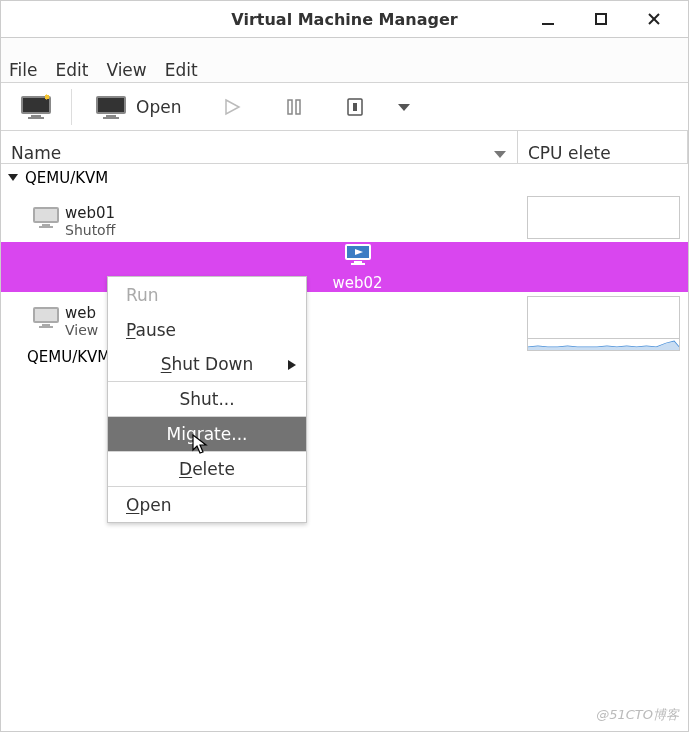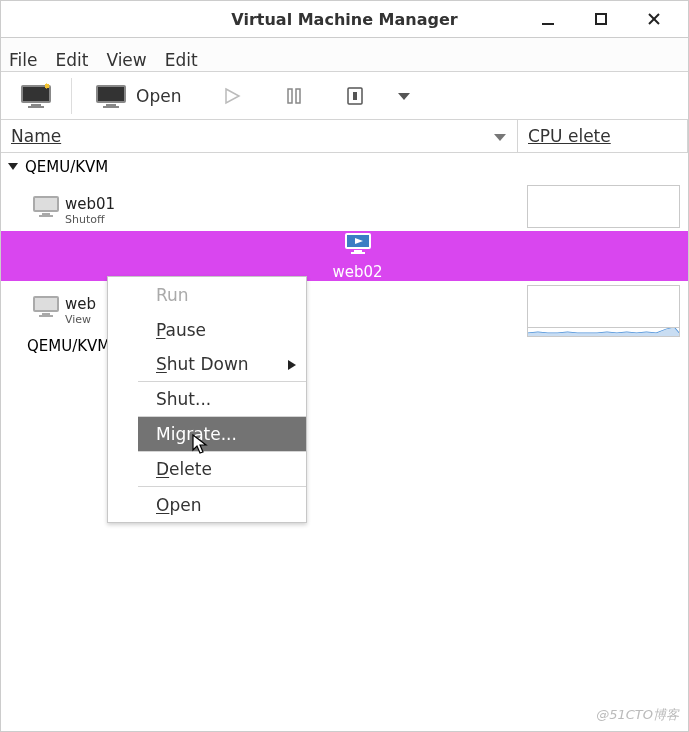--- a/index.html
+++ b/index.html
@@ -6,59 +6,59 @@
 body { width:689px; height:732px; background:#fff; position:relative; overflow:hidden; }
 .window { width:689px; height:732px; border:1px solid #ccc; display:flex; flex-direction:column; background:#fff; }
 
 
 .titlebar { height:36px; background:#fff; display:flex; align-items:center; justify-content:flex-end; padding:0 24px; position:relative;gap:13px; }
 .titlebar .title { position:absolute; left:0; right:0; text-align:center; font-weight:bold; font-size:16px; color:#333; pointer-events:none; }
 .winbtn { width:20px; height:20px; margin-left:20px; display:flex; align-items:center; justify-content:center; cursor:pointer; }
 .winbtn svg { width:14px; height:14px; stroke:#222; stroke-width:2; fill:none; }
 
 
-.menubar { height:34px; background:#fcfcfc; border-top:1px solid #ccc; padding:12px 8px; display:flex; gap:18px; font-size:17px; color:#333; }
+.menubar { height:34px; background:#fcfcfc; border-top:1px solid #ccc; padding:22px 8px; display:flex; gap:18px; font-size:17px; color:#333; }
 .menubar span { cursor:pointer; }
 
 
 .toolbar { height:49px; background:#fff; border-top:1px solid #d4d4d4; border-bottom:1px solid #d4d4d4; display:flex; align-items:center; padding:0 10px; }
 .tool-btn { display:flex; align-items:center; justify-content:center; height:36px; padding:0 8px; cursor:pointer; border-radius:3px; }
 .tool-btn.open { margin-left:4px; }
 .tool-btn span.label { margin-left:8px; font-size:17px; color:#333; }
 .tool-sep { width:1px; height:36px; background:#ddd; margin:0 10px; }
 .monitor-icon svg { width:34px; height:28px; }
 .small-icon svg { width:22px; height:20px; }
 
 
 .columns { height:33px; display:flex; border-bottom:1px solid #d4d4d4; font-size:17px; color:#333; }
-.col { display:flex; align-items:center; padding:0 10px; border-right:1px solid #d4d4d4;text-decoration:underline; }
+.col { display:flex; align-items:flex-end; padding:0 10px; border-right:1px solid #d4d4d4; }
 .col-name { flex:1; justify-content:space-between; }
 .col-cpu { width:170px; }
 .sort-ind svg { width:14px; height:10px; fill:#777; }
 
 
 .list { flex:1; background:#fff; font-size:15px; }
 .group-row { height:28px; display:flex; align-items:center; padding-left:6px; }
 .group-row .exp svg { width:12px; height:12px; fill:#222; margin-right:6px; }
 .vm-row { height:50px; display:flex; align-items:center; padding-left:26px; }
 .vm-row .icon { width:38px; display:flex; align-items:center; justify-content:center; }
 .vm-row .icon svg { width:30px; height:24px; }
 .vm-row .meta { display:flex; flex-direction:column;margin-top:8px; }
 .vm-row .name { font-size:15px; color:#222; }
-.vm-row .status { font-size:11px; color:#555; }
+.vm-row .status { font-size:14px; color:#555; }
 .vm-row.selected { background:#d946ef;flex-direction:column; }
 .vm-row.selected .name, .vm-row.selected .status { color:#fff; }
 .cpu-cell { margin-left:auto; margin-right:8px; width:153px; height:43px; background:#fff; border:1px solid #c9c9c9; }
 .cpu-cell.active svg { width:100%; height:100%; }
 .group2-row { height:30px; display:flex; align-items:center; padding-left:26px; font-size:15px; }
 
 
-.ctx { position:absolute; left:107px; top:276px; width:200px; background:#fff; border:1px solid #c7c7c7; box-shadow:0 2px 4px rgba(0,0,0,.18); font-size:17px; color:#333;padding-left:30px; }
+.ctx { position:absolute; left:107px; top:276px; width:200px; background:#fff; border:1px solid #c7c7c7; box-shadow:0 2px 4px rgba(0,0,0,.18); font-size:17px; color:#333; }
 .ctx .item { height:35px; display:flex; align-items:center; padding:0 18px; position:relative; cursor:pointer; }
-.ctx .item.sep-after { border-bottom:1px solid #d4d4d4; }
+.ctx .item.sep-after { border-bottom:1px solid #d4d4d4;justify-content:center; }
 .ctx .item.disabled { color:#aaa; }
 .ctx .item.hover { background:#737373; color:#fff; }
 .ctx .sub-ind { position:absolute; right:10px; }
 .ctx .sub-ind svg { width:8px; height:10px; fill:#222; }
 .ctx .ul { text-decoration:underline; text-underline-offset:2px; }
 
 
 .cursor { position:absolute; left:192px; top:434px; pointer-events:none; }
 .cursor svg { width:18px; height:22px; }
 

